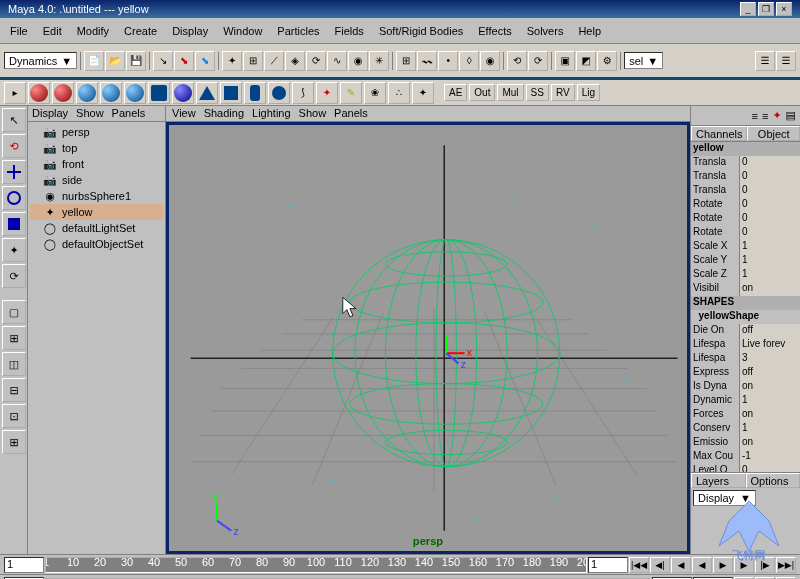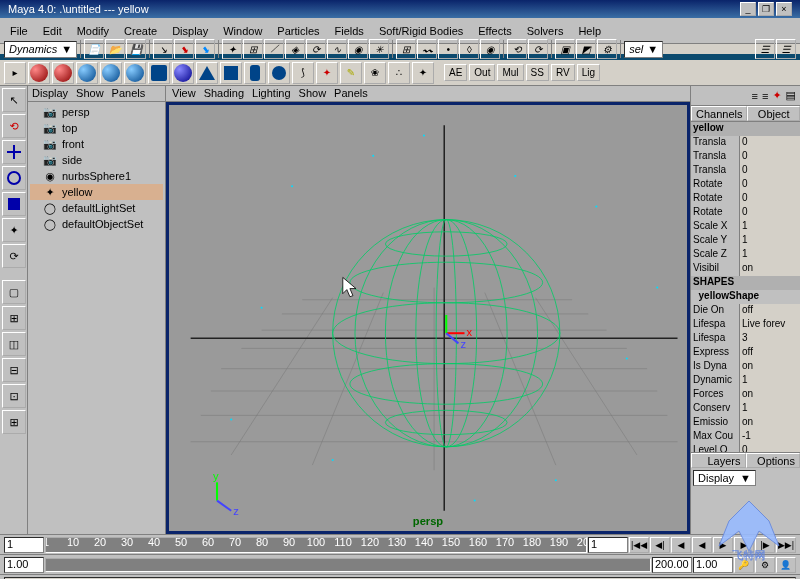--- a/index.html
+++ b/index.html
@@ -2,21 +2,21 @@
 <html><head>
 <meta charset="utf-8">
 <style>
 * { margin:0; padding:0; box-sizing:border-box; font-family:Tahoma,Arial,sans-serif; font-size:11px; }
 body { width:800px; height:579px; background:#c0c0c0; overflow:hidden; position:relative; }
 .titlebar { height:18px; background:linear-gradient(#0a246a,#3a6ea5); color:#fff; display:flex; align-items:center; padding:0 8px; }
 .titlebar .title { flex:1; }
 .titlebar .winbtn { width:16px; height:14px; background:#c0c0c0; border:1px outset #fff; margin-left:2px; display:flex; align-items:center; justify-content:center; font-size:9px; color:#000; }
 .menubar { height:26px; background:#c0c0c0; display:flex; align-items:center; padding:0 4px; gap:3px; border-bottom:1px solid #808080; }
 .menubar span { padding:1px 6px; cursor:default; }
-.toolshelf { height:16px; background:#d4d0c8; display:flex; align-items:center; padding:1px 4px; gap:1px; border-bottom:6px solid #0c4a6e;font-style:italic; }
+.toolshelf { height:36px; background:#d4d0c8; display:flex; align-items:center; padding:1px 4px; gap:1px; border-bottom:3px solid #0c4a6e; }
 .toolshelf .dd { background:#fff; border:1px inset #808080; padding:1px 4px; display:flex; align-items:center; gap:4px; height:17px; }
 .toolshelf .tbtn, .shelf2 .tbtn { width:20px; height:20px; border:1px outset #fff; display:flex; align-items:center; justify-content:center; font-size:10px; }
 .toolshelf .sep { width:1px; height:18px; background:#808080; margin:0 2px; }
 .shelf2 { height:26px; background:#d4d0c8; display:flex; align-items:center; padding:1px 4px; gap:2px; border-bottom:1px solid #808080; }
 .shelf2 .tbtn { width:22px; height:22px; }
 .shelf2 .ball { width:18px; height:18px; border-radius:50%; }
 .shelf2 .tab { padding:2px 4px; border:1px outset #fff; font-size:10px; }
 .main { display:flex; height:448px; }
 .toolbox { width:28px; background:#c0c0c0; display:flex; flex-direction:column; gap:2px; padding:2px; border-right:1px solid #808080; }
 .toolbox .tool { width:24px; height:24px; border:1px outset #fff; display:flex; align-items:center; justify-content:center; }
@@ -32,21 +32,21 @@
 .channels { width:110px; background:#c0c0c0; display:flex; flex-direction:column; border-left:1px solid #808080; }
 .channels .chead { height:20px; display:flex; align-items:center; justify-content:flex-end; gap:4px; padding:0 4px; border-bottom:1px solid #808080; }
 .channels .ctabs { height:16px; display:flex; border-bottom:1px solid #808080; }
 .channels .ctabs span { flex:1; padding:1px 4px; border:1px outset #fff; text-align:center; }
 .channels .clist { flex:1; overflow:auto; }
 .channels .row { display:flex; height:14px; }
 .channels .row .lbl { width:48px; padding:0 2px; overflow:hidden; white-space:nowrap; font-size:10px; }
 .channels .row .val { flex:1; background:#d4d0c8; border-left:1px solid #808080; padding:0 2px; font-size:10px; overflow:hidden; white-space:nowrap; }
 .channels .row.hdr { background:#b0b0b0; font-weight:bold; }
 .channels .ltabs { height:16px; display:flex; border-top:1px solid #808080; }
-.channels .ltabs span { flex:1; padding:1px 4px; border:1px outset #fff; text-align:right; }
+.channels .ltabs span { flex:1; padding:1px 4px; border:1px outset #fff; text-align:left; }
 .channels .lpanel { height:66px; background:#c0c0c0; padding:2px; }
 .timeslider { height:20px; background:#c0c0c0; display:flex; align-items:center; border-top:1px solid #808080; padding:0 4px; gap:1px; }
 .timeslider .slider { flex:1; height:16px; background:#808080; border:1px inset #fff; position:relative; display:flex; align-items:flex-end; color:#fff; font-size:9px; overflow:hidden; }
 .timeslider .ticklbl { position:absolute; bottom:4px; transform:translateX(-50%); color:#fff; }
 .timeslider .field { width:40px; height:16px; background:#fff; border:1px inset #808080; padding:0 2px; }
 .timeslider .btn, .rangeslider .btn { width:20px; height:16px; border:1px outset #fff; display:flex; align-items:center; justify-content:center; font-size:9px; }
 .rangeslider { height:20px; background:#c0c0c0; display:flex; align-items:center; border-top:1px solid #808080; padding:0 4px; gap:1px; }
 .rangeslider .field { width:40px; height:16px; background:#fff; border:1px inset #808080; padding:0 2px; }
 .rangeslider .range { flex:1; height:14px; background:#808080; border:1px inset #fff; }
 .statusbar { height:18px; background:#c0c0c0; border-top:1px solid #808080; padding:2px 4px; display:flex; }

